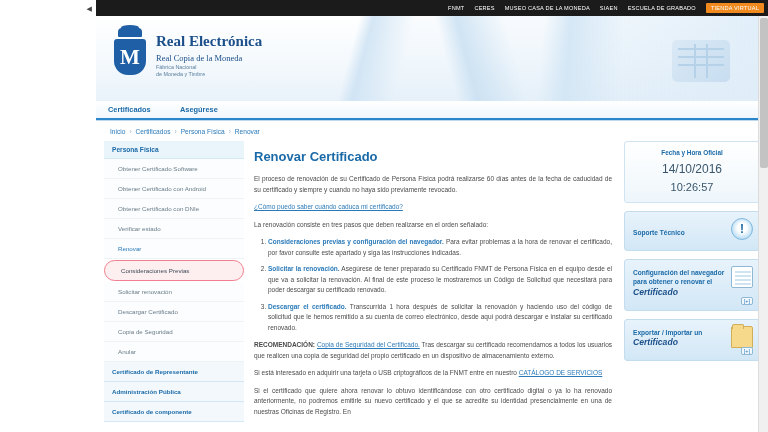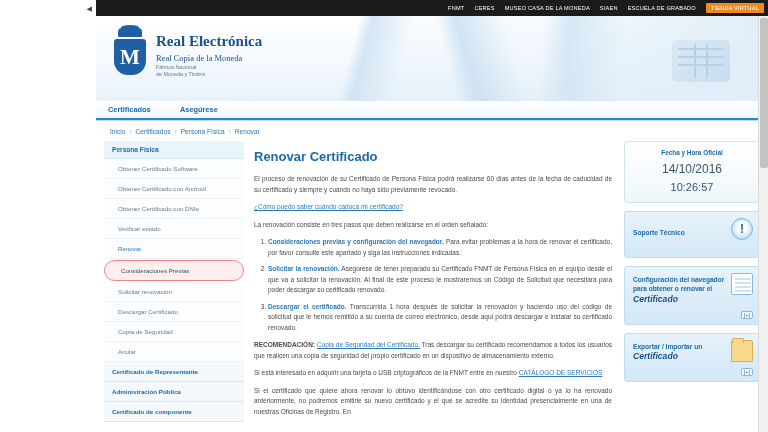--- a/index.html
+++ b/index.html
@@ -188,21 +188,21 @@
     border: 1px solid #cfe3f1; border-radius: 3px;
     padding: 7px 4px 9px; text-align: center;
   }
   .clock-label { color: #1b6aa8; font-size: 6.4px; font-weight: bold; margin-bottom: 6px; }
   .clock-date { color: #3a566c; font-size: 12px; margin-bottom: 5px; }
   .clock-time { color: #3a566c; font-size: 11px; }
   .r-card {
     position: relative; margin-top: 8px;
     background: linear-gradient(to bottom,#e8f3fb,#d2e7f6);
     border: 1px solid #c3dcee; border-radius: 3px;
-    min-height: 40px; padding: 8px 34px 20px 8px;
+    min-height: 40px; padding: 8px 34px 13px 8px;
   }
   .r-card .t1 { color: #1b6aa8; font-size: 6.6px; font-weight: bold; line-height: 1.4; }
   .r-card .t2 { color: #1b4f8a; font-size: 8.6px; font-style: italic; font-weight: bold; }
   .r-card .plus {
     position: absolute; right: 6px; bottom: 5px;
     border: 1px solid #8fb8d4; color: #2a7ab9; background: #f4fafe;
     font-size: 5.6px; padding: 0 2px; border-radius: 2px;
   }
   .r-icon {
     position: absolute; right: 6px; top: 6px; width: 22px; height: 22px;

